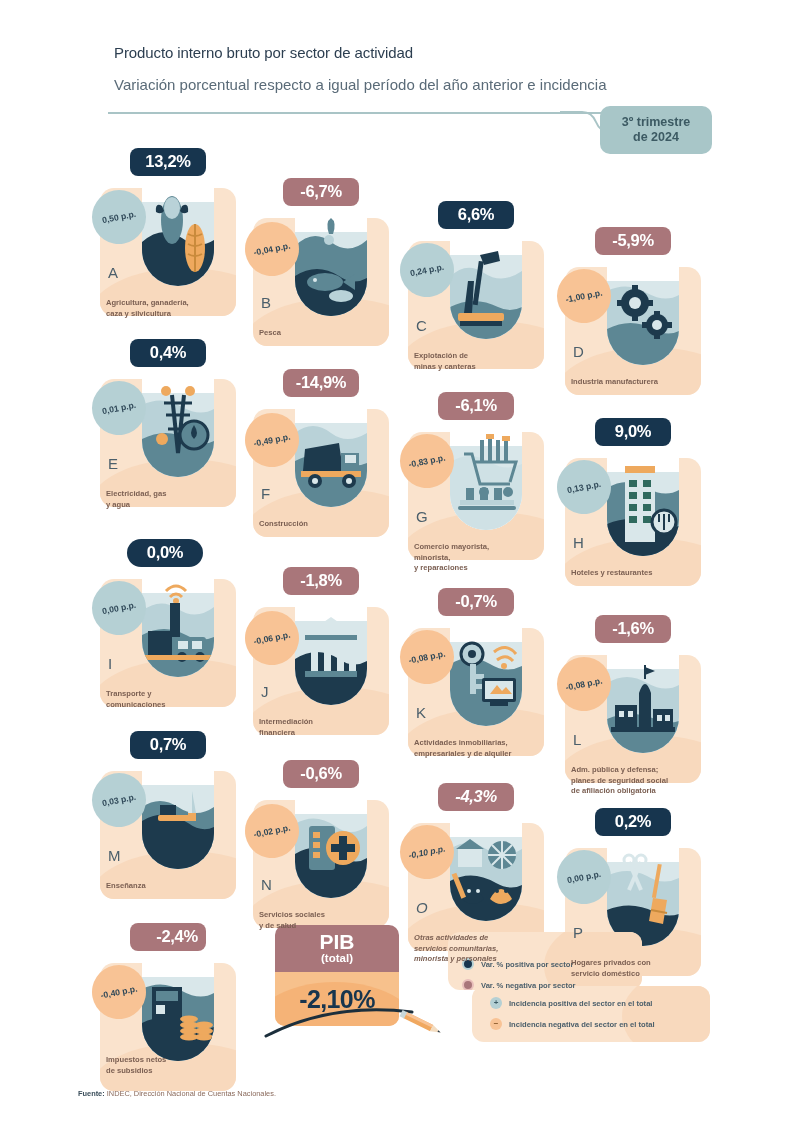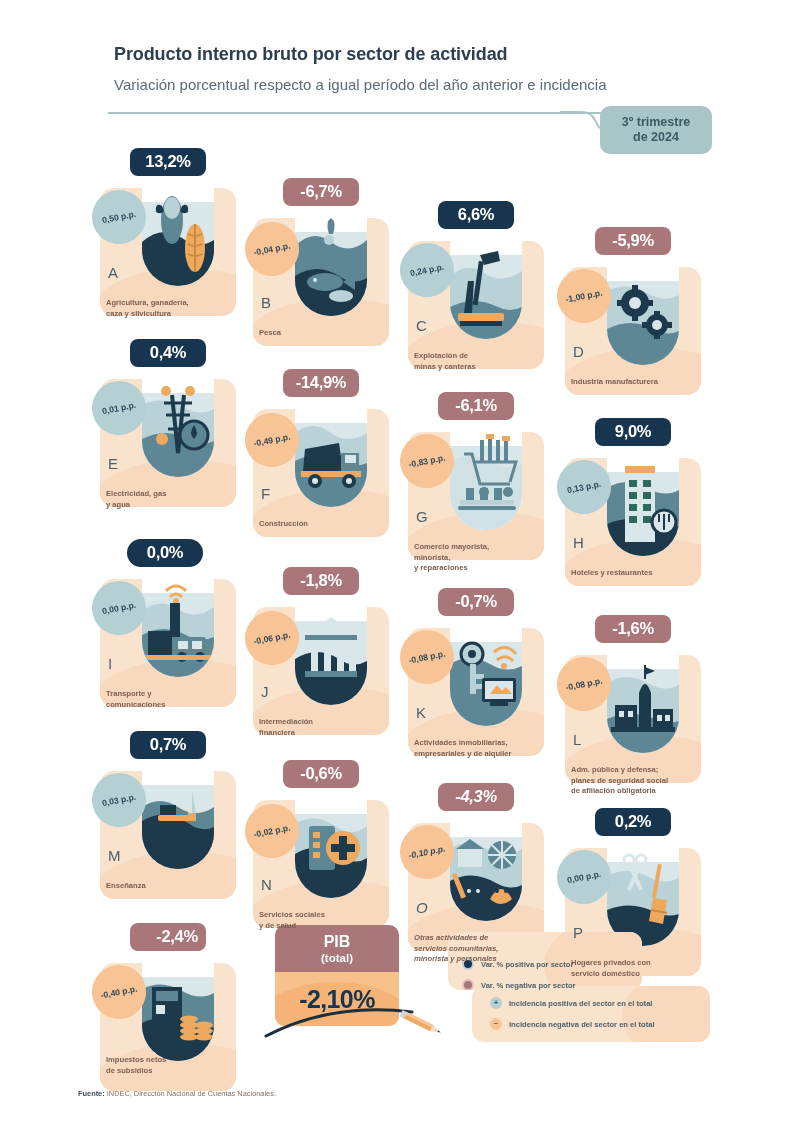--- a/index.html
+++ b/index.html
@@ -17,22 +17,22 @@
     position: relative;
     width: 800px;
     height: 1122px;
     background: #ffffff;
   }
 
   
   .hdr-title {
     position: absolute;
     left: 114px; top: 44px;
-    font-size: 18px;
-    font-weight: 700;
+    font-size: 15px;
+    font-weight: 400;
     color: #2c3e50;
     letter-spacing: -0.1px;
     white-space: nowrap;
   }
   .hdr-sub {
     position: absolute;
     left: 114px; top: 76px;
     font-size: 15px;
     font-weight: 500;
     color: #5a6b78;
@@ -147,21 +147,21 @@
 
   
   .pib { position: absolute; left: 275px; top: 925px; width: 124px; }
   .pib-head {
     background: #a9767a;
     border-radius: 10px 10px 0 0;
     padding: 6px 0 7px;
     text-align: center;
     color: #ffffff;
   }
-  .pib-head .t1 { font-size: 16px; font-weight: 700; line-height: 21px; }
+  .pib-head .t1 { font-size: 21px; font-weight: 700; line-height: 21px; }
   .pib-head .t2 { font-size: 11.5px; font-weight: 700; line-height: 13px; }
   .pib-body {
     background: #f7c18c;
     border-radius: 0 0 10px 10px;
     height: 54px;
     position: relative;
     overflow: hidden;
     display: flex; align-items: center; justify-content: center;
   }
   .pib-body::before {

